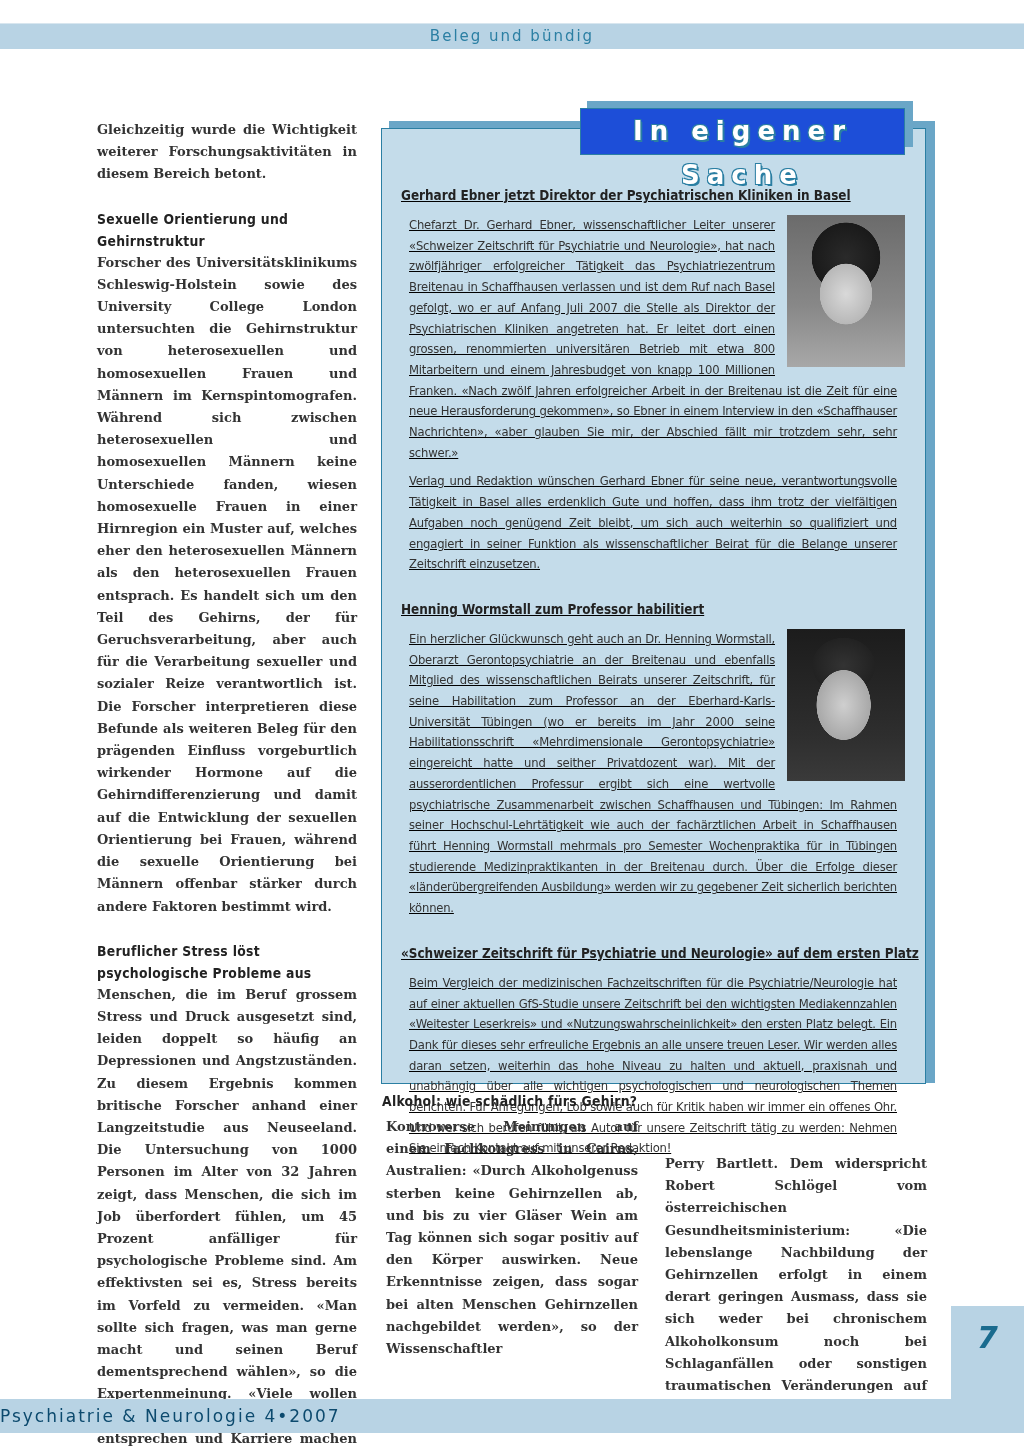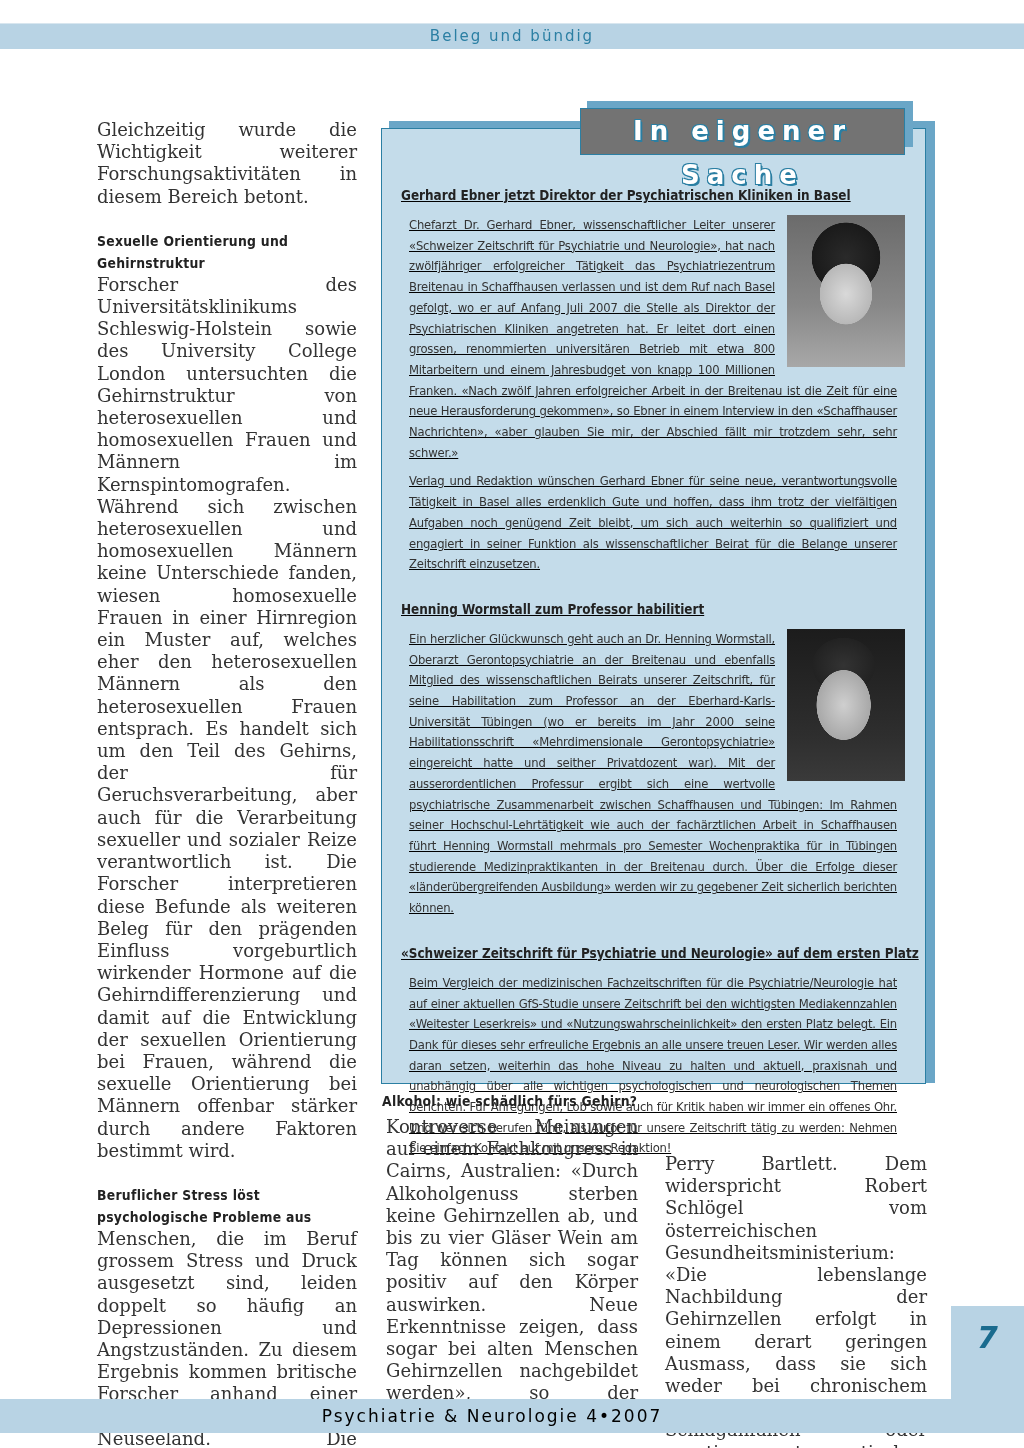--- a/index.html
+++ b/index.html
@@ -1,33 +1,33 @@
 <!DOCTYPE html>
 <html><head>
 <meta charset="utf-8">
 <style>
   html, body { margin:0; padding:0; }
   body { width:1024px; height:1448px; position:relative; background:#ffffff; overflow:hidden; }
   .topbar { position:absolute; left:0; top:23px; width:1024px; height:25px; background:#b8d3e4; border-top:1px solid #d8e6ef; }
   .topbar span { display:block; text-align:center; font-family:"DejaVu Sans", sans-serif; font-size:15px; letter-spacing:2px; color:#2b7fa3; line-height:25px; }
   .bottombar { position:absolute; left:0; top:1399px; width:1024px; height:34px; background:#b8d3e4; }
-  .bottombar span { display:block; text-align:center; font-family:"DejaVu Sans", sans-serif; font-size:17px; letter-spacing:2px; color:#000000; line-height:34px; margin-right:40px; }
+  .bottombar span { display:block; text-align:left; font-family:"DejaVu Sans", sans-serif; font-size:17px; letter-spacing:2px; color:#0c4a6e; line-height:34px; margin-right:40px; }
   .pagetab { position:absolute; left:951px; top:1306px; width:73px; height:93px; background:#b8d3e4; }
   .pagetab span { display:block; text-align:center; font-family:"DejaVu Sans", sans-serif; font-weight:bold; font-style:italic; font-size:30px; color:#1a6b8e; margin-top:14px; }
 
-  .serif { font-family:"DejaVu Serif", serif; font-size:18px; line-height:22.2px; color:#333; text-align:justify; hyphens:none; }
+  .serif { font-family:"DejaVu Serif", serif; font-size:13px; line-height:22.2px; color:#333; text-align:justify; hyphens:none;font-weight:bold; }
   .col-left { position:absolute; left:97px; top:119px; width:260px; }
   .col-left p { margin:0; }
   .head { font-family:"DejaVu Sans", sans-serif; font-weight:bold; font-size:13.5px; line-height:22px; color:#222; letter-spacing:0.3px; transform:scaleX(0.92); transform-origin:left; width:108%; margin:0; }
   .gap { height:22px; }
 
   .box-shadow { position:absolute; left:389px; top:121px; width:546px; height:962px; background:#6aa6c7; }
   .box { position:absolute; left:381px; top:128px; width:545px; height:956px; background:#c4dcea; border:1.5px solid #2b7fa3; box-sizing:border-box; }
   .title-shadow { position:absolute; left:587px; top:101px; width:326px; height:46px; background:#6aa6c7; }
-  .title { position:absolute; left:580px; top:108px; width:325px; height:47px; background:#737373; border:1.5px solid #2b7fa3; box-sizing:border-box; text-align:center; }
+  .title { position:absolute; left:580px; top:108px; width:325px; height:47px; background:#1d4ed8; border:1.5px solid #2b7fa3; box-sizing:border-box; text-align:center; }
   .title span { font-family:"DejaVu Sans", sans-serif; font-weight:bold; font-size:26px; letter-spacing:7px; color:#ffffff; line-height:44px; text-shadow:1px 1px 0 #2b7fa3, -1px -1px 0 #2b7fa3, 1px -1px 0 #2b7fa3, -1px 1px 0 #2b7fa3, 2px 2px 0 #2b7fa3; }
 
   .box-content { position:absolute; left:401px; top:185px; width:504px;text-decoration:underline; }
   .bhead { font-family:"DejaVu Sans", sans-serif; font-weight:bold; font-size:13.4px; line-height:22px; color:#222; margin:0; transform:scaleX(0.9); transform-origin:left; width:112%; white-space:nowrap; }
   .btext { font-family:"DejaVu Sans", sans-serif; font-size:11.6px; line-height:20.7px; color:#333; text-align:justify; margin:8px; letter-spacing:-0.2px; }
   .photo { float:right; width:118px; height:152px; margin:8px 0 4px 12px; position:relative; overflow:hidden; }
   .photo1 { background:radial-gradient(ellipse 40% 36% at 50% 52%, #d9d9d9 0%, #b8b8b8 55%, transparent 56%), radial-gradient(ellipse 48% 38% at 50% 28%, #2a2a2a 0%, #1a1a1a 60%, transparent 61%), linear-gradient(180deg, #6b6b6b 0%, #888 60%, #a8a8a8 100%); }
   .photo2 { background:radial-gradient(ellipse 38% 38% at 48% 50%, #cfcfcf 0%, #a8a8a8 60%, transparent 61%), radial-gradient(ellipse 44% 30% at 48% 24%, #333 0%, #222 60%, transparent 61%), linear-gradient(180deg, #1c1c1c 0%, #2e2e2e 70%, #3a3a3a 100%); }
   .bgap { height:16px; }
 

